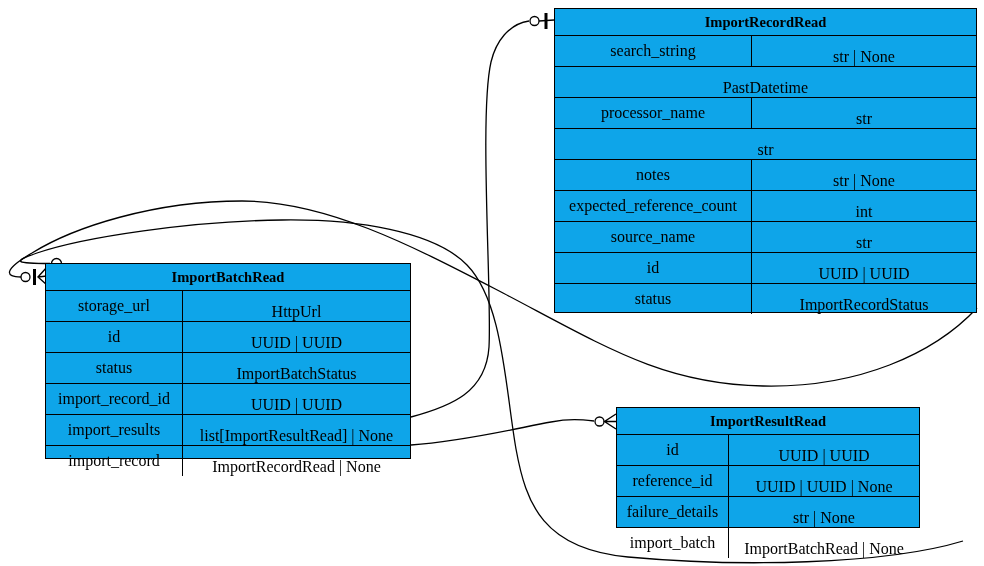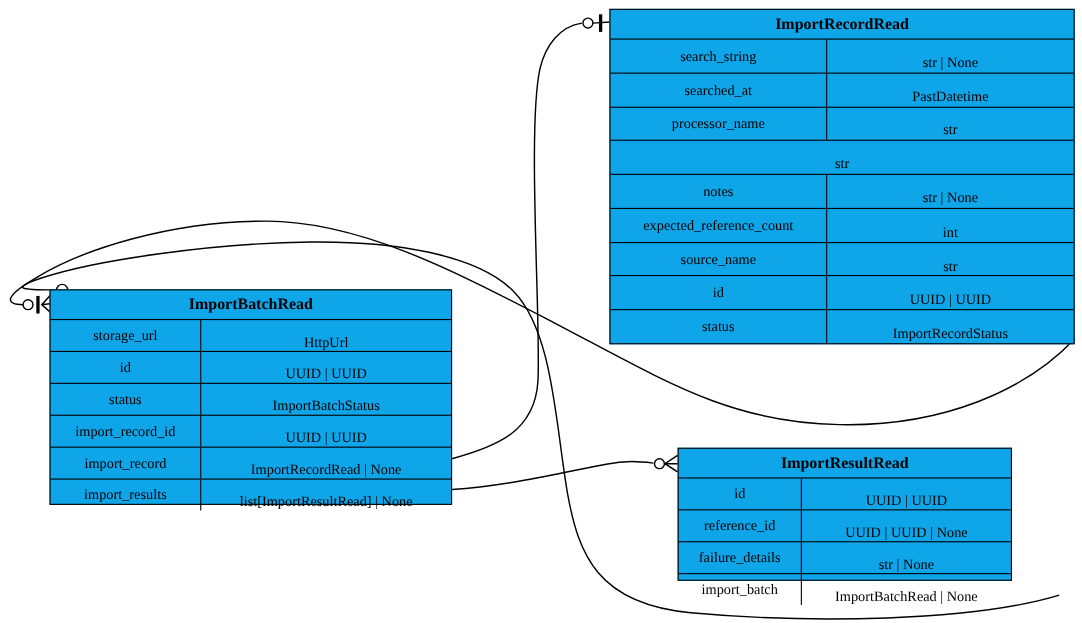--- a/index.html
+++ b/index.html
@@ -13,21 +13,21 @@
     display:flex;flex-direction:column;
   }
   .etitle{
     flex:0 0 26px;display:flex;align-items:center;justify-content:center;
     font-weight:bold;font-size:14.5px;border-bottom:1.5px solid #000;
   }
   .erow{flex:1 1 auto;display:flex;}
   .erow + .erow{border-top:1.5px solid #000;}
   .erow .c1,.erow .c2{
     display:flex;align-items:center;justify-content:center;
-    font-size:13px;box-sizing:border-box;white-space:nowrap;overflow:hidden;
+    font-size:16px;box-sizing:border-box;white-space:nowrap;overflow:hidden;
   }
   .erow .c1{flex:0 0 var(--c1);border-right:1.5px solid #000;}
   .erow .c2{flex:1 1 auto;margin-top:12px;}
   path.rel{fill:none;stroke:#000;stroke-width:1.3px;}
   .marker-circle{fill:#fff;stroke:#000;stroke-width:1.3px;}
   .marker-tee{stroke:#000;stroke-width:3px;}
   .marker-crow{stroke:#000;stroke-width:1.4px;fill:none;}
   .marker-stub{stroke:#000;stroke-width:1.3px;}
 </style>
 </head>
@@ -55,21 +55,20 @@
     <circle class="marker-circle" cx="56.5" cy="263.5" r="5"></circle>
   </svg>
 
   <div class="entity" style="left:554px;top:8px;width:423px;height:305px;--c1:197px;">
       <div class="etitle">ImportRecordRead</div>
       <div class="erow">
         <div class="c1">search_string</div>
         <div class="c2">str | None</div>
       </div>
       <div class="erow">
-        <div class="c1">searched_at</div>
         <div class="c2">PastDatetime</div>
       </div>
       <div class="erow">
         <div class="c1">processor_name</div>
         <div class="c2">str</div>
       </div>
       <div class="erow">
         <div class="c2">str</div>
       </div>
       <div class="erow">
@@ -106,26 +105,26 @@
       </div>
       <div class="erow">
         <div class="c1">status</div>
         <div class="c2">ImportBatchStatus</div>
       </div>
       <div class="erow">
         <div class="c1">import_record_id</div>
         <div class="c2">UUID | UUID</div>
       </div>
       <div class="erow">
+        <div class="c1">import_results</div>
+        <div class="c2">list[ImportResultRead] | None</div>
+      </div>
+      <div class="erow">
         <div class="c1">import_record</div>
         <div class="c2">ImportRecordRead | None</div>
-      </div>
-      <div class="erow">
-        <div class="c1">import_results</div>
-        <div class="c2">list[ImportResultRead] | None</div>
       </div>
     </div>
 
   <div class="entity" style="left:616px;top:407px;width:304px;height:121px;--c1:112px;">
       <div class="etitle">ImportResultRead</div>
       <div class="erow">
         <div class="c1">id</div>
         <div class="c2">UUID | UUID</div>
       </div>
       <div class="erow">

